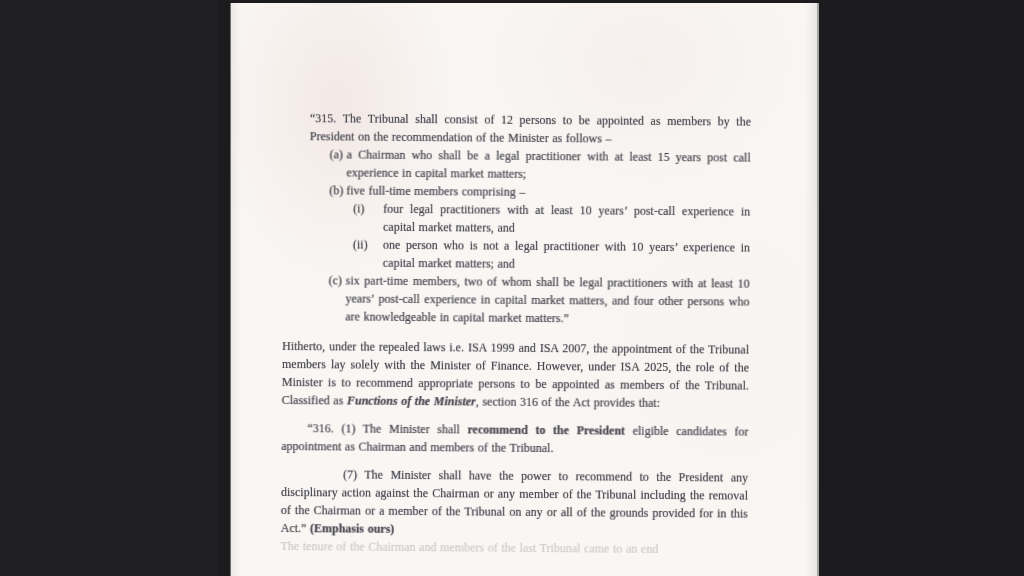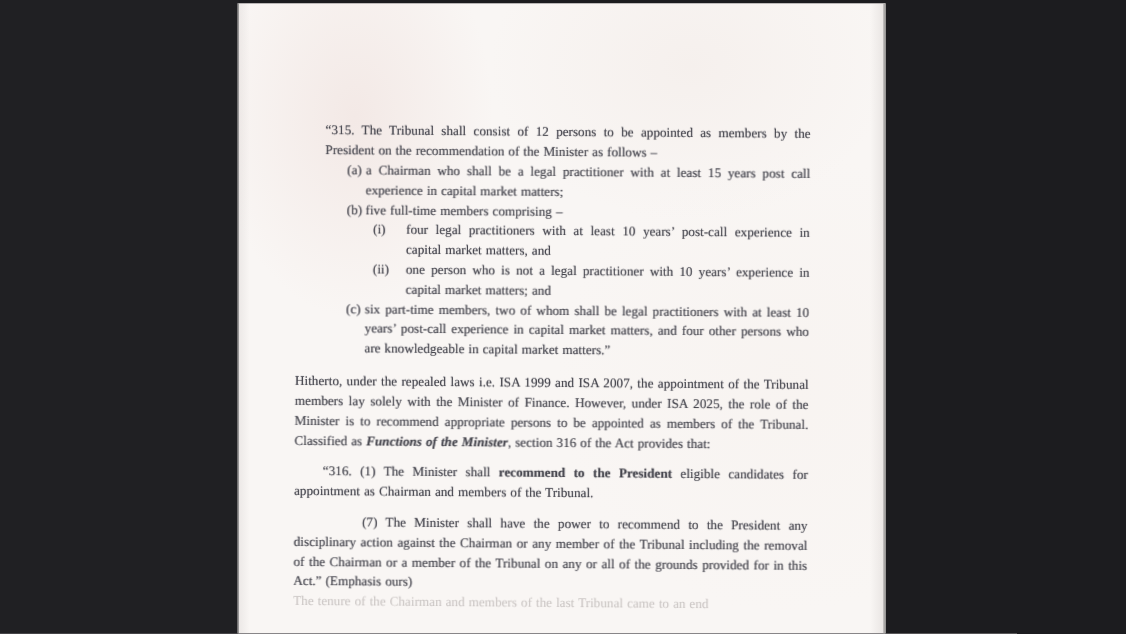--- a/index.html
+++ b/index.html
@@ -6,21 +6,21 @@
   body{
     width:1024px;height:576px;overflow:hidden;
     background:var(--bg,#1c1c1f);
     font-family:"Liberation Serif","DejaVu Serif",serif;
     position:relative;
   }
   .stage{position:absolute;inset:0;background:var(--bg,#1c1c1f);}
   
   .stage::before{content:"";position:absolute;left:0;top:0;width:217px;height:576px;background:#202023;}
   .page{
-    position:absolute;left:216px;top:3px;width:586px;height:573px;
+    position:absolute;left:230px;top:3px;width:586px;height:573px;
     background:var(--paper,#f9f6f4);
     border-left:1px solid #6f6f6f;
     border-right:2px solid #a8a6a4;
     overflow:hidden;
   }
   
   .page .shade{
     position:absolute;inset:0;pointer-events:none;
     background:
       radial-gradient(ellipse 180px 260px at 18% 18%, rgba(238,222,218,.55), rgba(238,222,218,0) 70%),
@@ -78,19 +78,19 @@
       </div>
 
       <div class="blk item-abc">
         <span class="lbl-abc">(c)</span><span class="rich"><span>six part-time members, two of whom shall be legal practitioners with at least 10 years’ post-call experience in capital market matters, and four other persons who are knowledgeable in capital market matters.”</span></span>
       </div>
 
       <div class="blk para mt12 rich"><span>Hitherto, under the repealed laws i.e. ISA 1999 and ISA 2007, the appointment of the Tribunal members lay solely with the Minister of Finance. However, under ISA 2025, the role of the Minister is to recommend appropriate persons to be appointed as members of the Tribunal. Classified as </span><span style="font-weight: bold; font-style: italic;">Functions of the Minister</span><span>, section 316 of the Act provides that:</span></div>
 
       <div class="blk para mt10 ind26 rich"><span>“316. (1) The Minister shall </span><span style="font-weight: bold;">recommend to the President</span><span> eligible candidates for appointment as Chairman and members of the Tribunal.</span></div>
 
-      <div class="blk para mt10 ind62 rich"><span>(7) The Minister shall have the power to recommend to the President any disciplinary action against the Chairman or any member of the Tribunal including the removal of the Chairman or a member of the Tribunal on any or all of the grounds provided for in this Act.” </span><span style="font-weight: normal;">(Emphasis ours)</span></div>
+      <div class="blk para mt10 ind62 rich"><span>(7) The Minister shall have the power to recommend to the President any disciplinary action against the Chairman or any member of the Tribunal including the removal of the Chairman or a member of the Tribunal on any or all of the grounds provided for in this Act.” </span><span style="font-weight: bold;">(Emphasis ours)</span></div>
 
       <div class="blk para faint rich"><span>The tenure of the Chairman and members of the last Tribunal came to an end</span></div>
 
     </div>
   </div>
 </div>
 
 </body></html>

